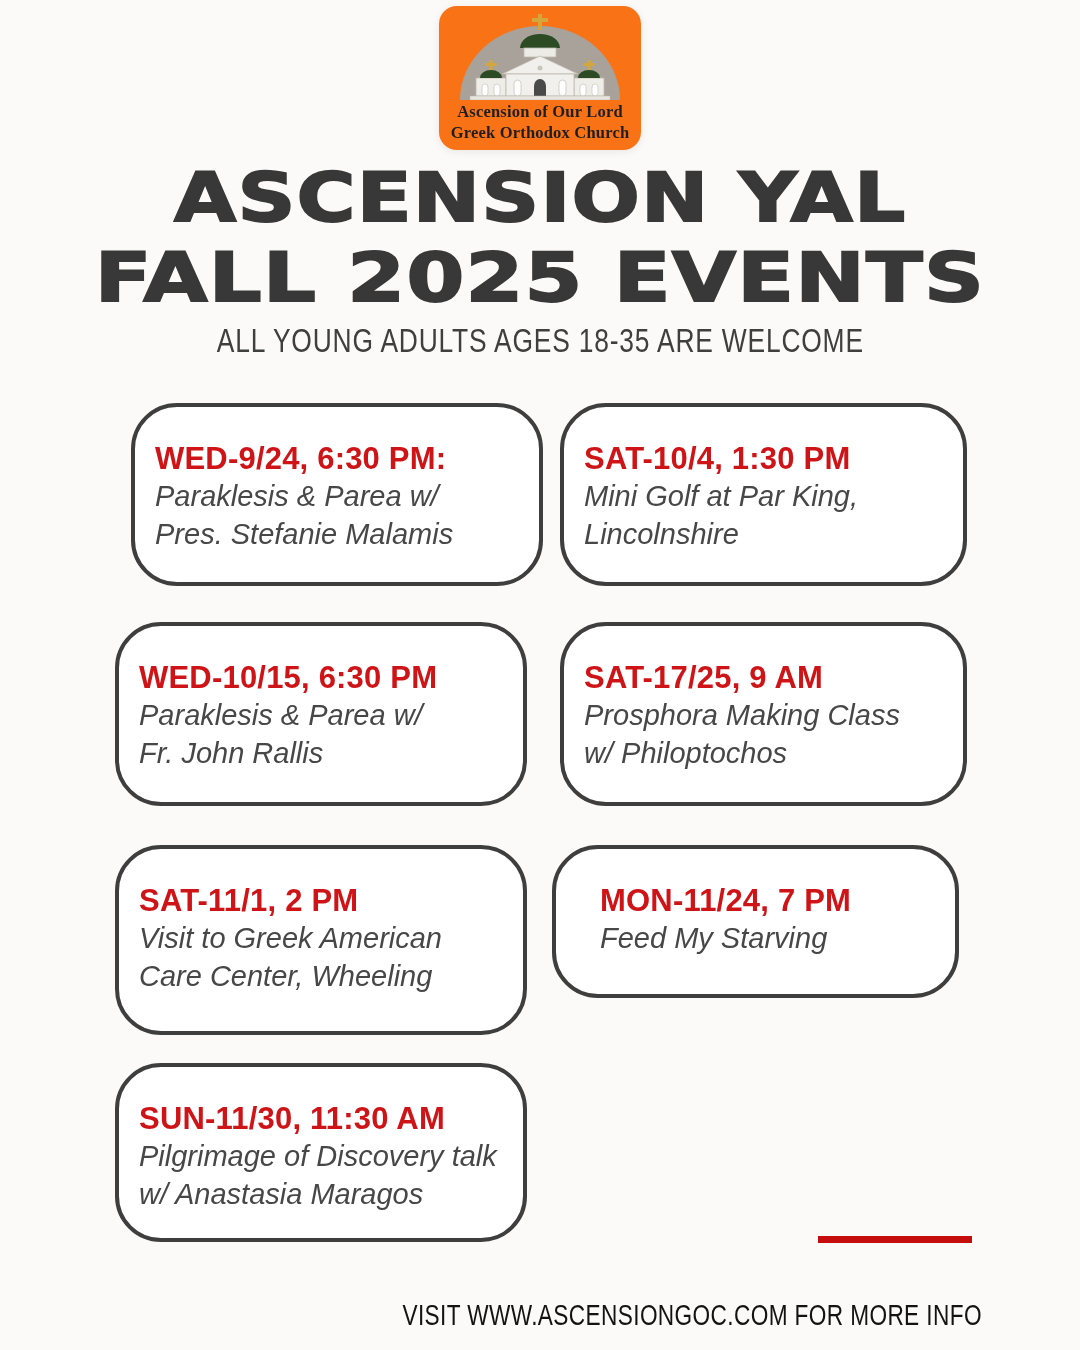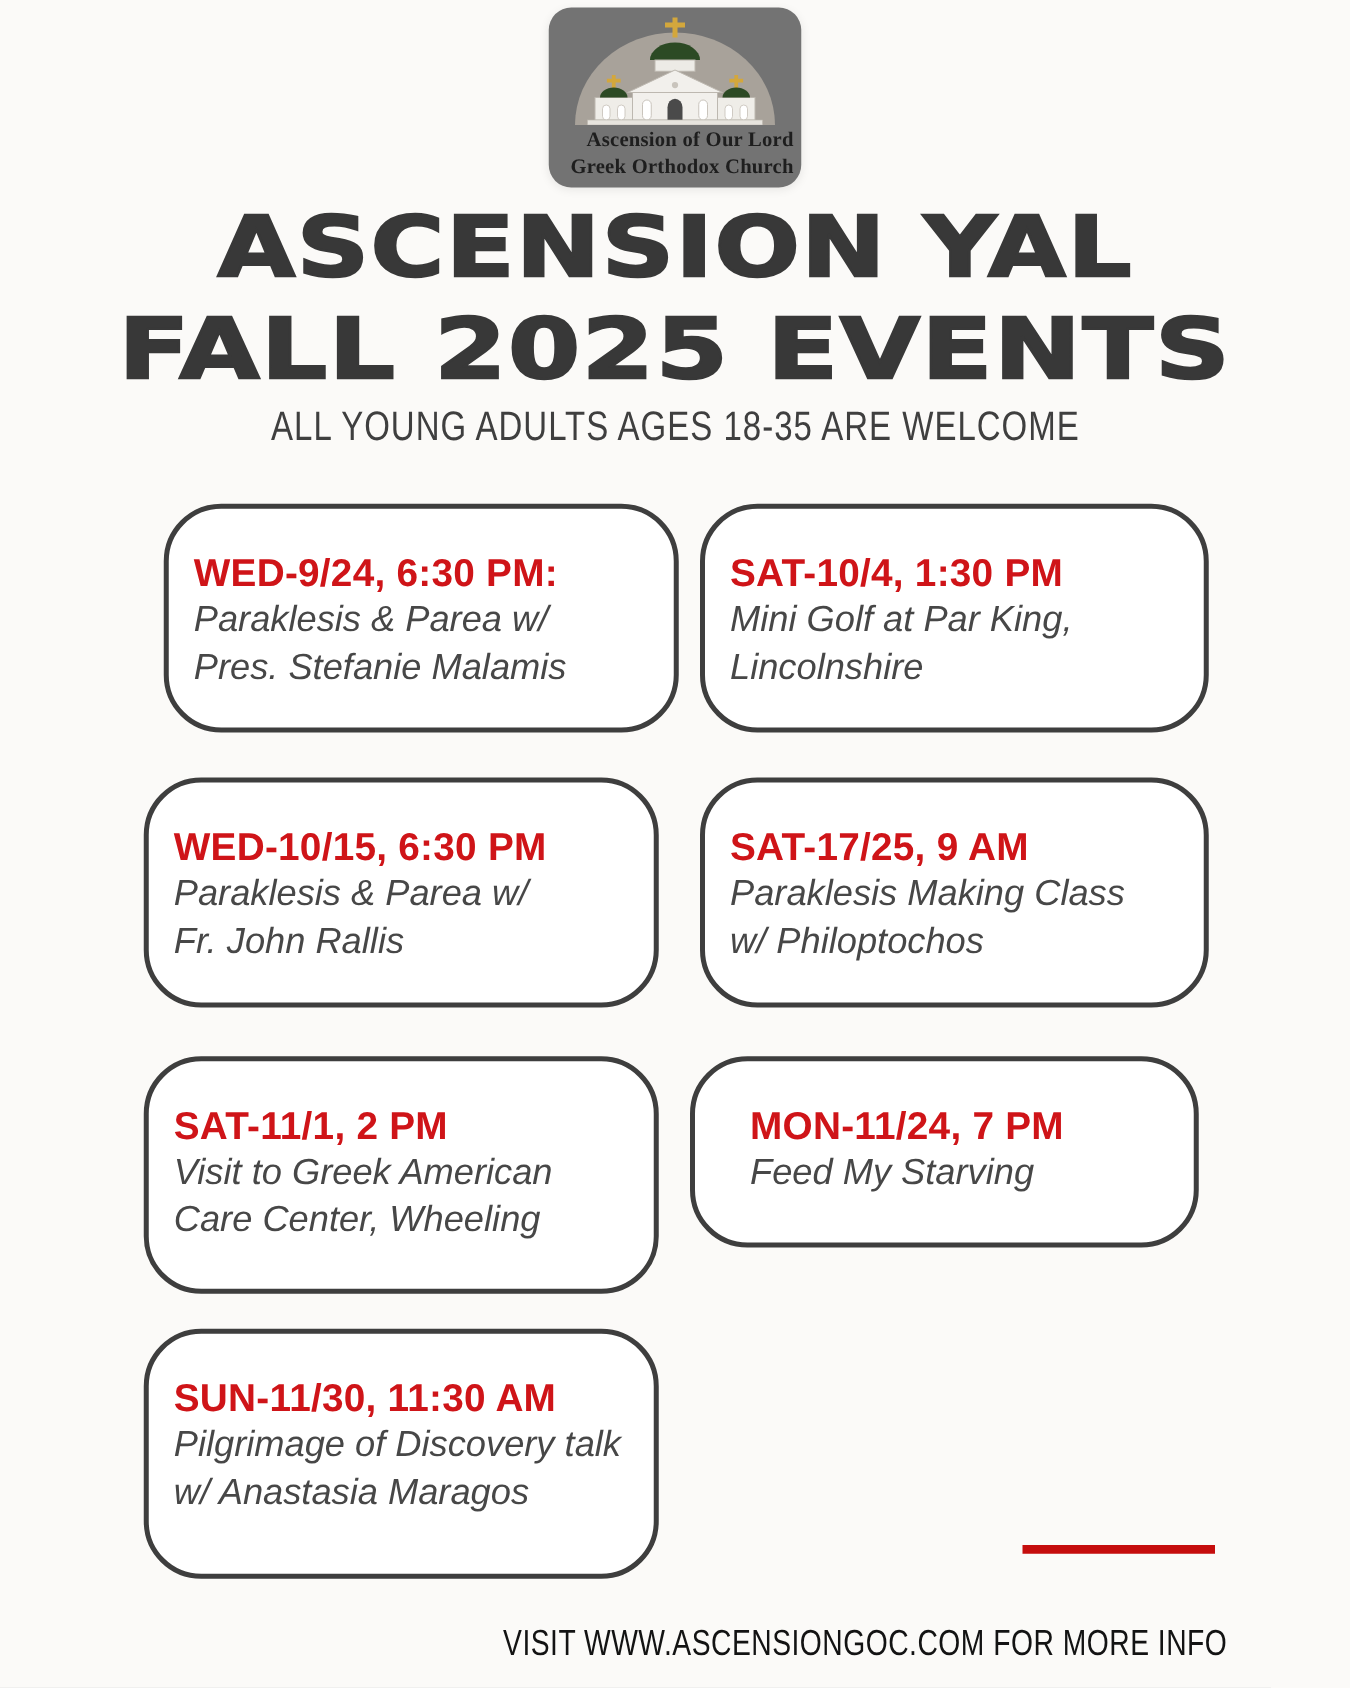--- a/index.html
+++ b/index.html
@@ -23,22 +23,22 @@
     width:1080px;height:1350px;
     margin:0 auto;
     background:var(--page_bg);
     overflow:hidden;
     font-family:"Liberation Sans", sans-serif;
   }
 
   
   .logo-card{
     position:absolute;top:6px;left:50%;transform:translateX(-50%);
-    width:202px;background:#737373;border-radius:18px;
-    padding:6px 6px 8px;text-align:right;
+    width:202px;background:#f97316;border-radius:18px;
+    padding:6px 6px 8px;text-align:center;
     box-shadow:0 2px 8px rgba(0,0,0,0.08);
   }
   .logo-card svg{display:block;margin:0 auto;}
   .logo-name{
     font-family:"Liberation Serif", serif;
     font-weight:bold;font-size:16.5px;line-height:19px;color:#1e1e1e;
     letter-spacing:0.2px;margin-top:2px;
   }
 
   
@@ -76,21 +76,21 @@
   .card .desc span{
     display:block;white-space:nowrap;
     font-style:italic;font-size:29px;line-height:38px;color:var(--body_text);
   }
   .p0{left:131px;top:403px;width:412px;height:183px;}
   .p1{left:560px;top:403px;width:407px;height:183px;}
   .p2{left:115px;top:622px;width:412px;height:184px;}
   .p3{left:560px;top:622px;width:407px;height:184px;}
   .p4{left:115px;top:845px;width:412px;height:190px;}
   .p5{left:552px;top:845px;width:407px;height:153px;padding-left:44px;}
-  .p6{left:115px;top:1063px;width:412px;height:200px;}
+  .p6{left:115px;top:1063px;width:412px;height:179px;}
 
   
   .quote{
     position:absolute;top:1047px;left:400px;width:567px;
     text-align:right;color:var(--quote_color);
   }
   .quote span{
     display:block;white-space:nowrap;
     font-family:"DejaVu Sans", sans-serif;
     font-weight:bold;font-style:italic;
@@ -176,21 +176,21 @@
     <div class="date">WED-10/15, 6:30 PM</div>
     <div class="desc">
       <span>Paraklesis &amp; Parea w/</span>
       <span>Fr. John Rallis</span>
     </div>
   </div>
 
   <div class="card p3">
     <div class="date">SAT-17/25, 9 AM</div>
     <div class="desc">
-      <span>Paraklesis Making Class</span>
+      <span>Prosphora Making Class</span>
       <span>w/ Philoptochos</span>
     </div>
   </div>
 
   <div class="card p4">
     <div class="date">SAT-11/1, 2 PM</div>
     <div class="desc">
       <span>Visit to Greek American</span>
       <span>Care Center, Wheeling</span>
     </div>

